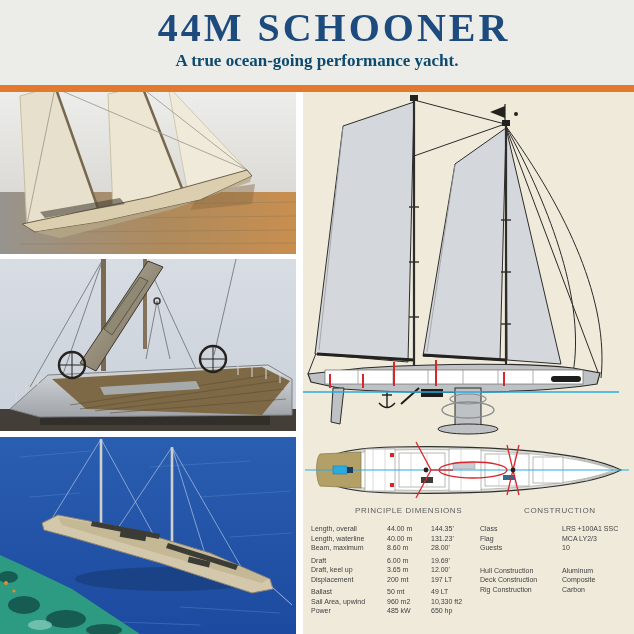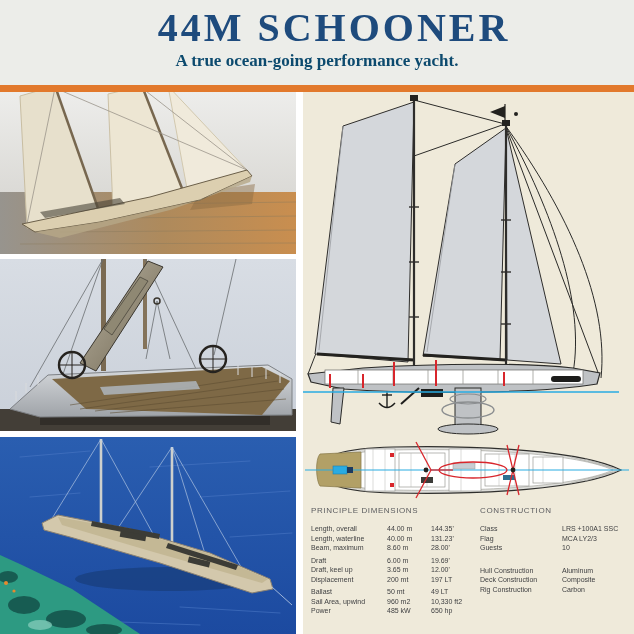--- a/index.html
+++ b/index.html
@@ -18,21 +18,21 @@
   .photo1{top:92px;height:162px;}
   .photo2{top:259px;height:172px;}
   .photo3{top:437px;height:197px;}
   
   .panel{position:absolute;left:303px;top:92px;width:331px;height:542px;background:#EFEADA;}
   .sailplan{position:absolute;left:0;top:0;}
   .deckplan{position:absolute;left:0;top:345px;}
   .specs{position:absolute;left:8px;top:414px;width:318px;display:flex;color:#3E3F41;}
   .col-dims{width:169px;}
   .col-cons{flex:1;}
-  .spec-heading{font-size:8px;letter-spacing:.6px;color:#5B5C5F;margin-bottom:9px;}
+  .spec-heading{font-size:8px;letter-spacing:.6px;color:#5B5C5F;margin-bottom:9px;margin-left:44px;}
   .spec-row{display:flex;font-size:7px;line-height:9.5px;}
   .spec-row .l{width:76px;}
   .spec-row .m{width:44px;}
   .spec-row .i{flex:1;}
   .col-cons .spec-row .l{width:82px;}
   .gap-top{margin-top:3px;}
   .gap-big{margin-top:13px;}
 </style>
 </head>
 <body>

